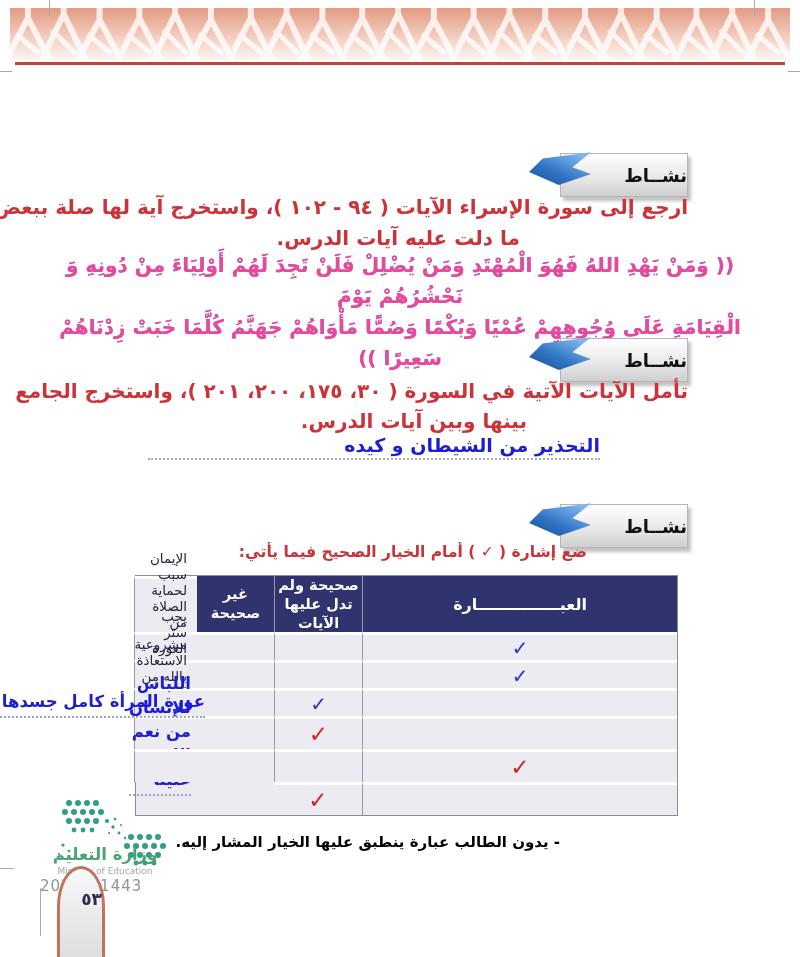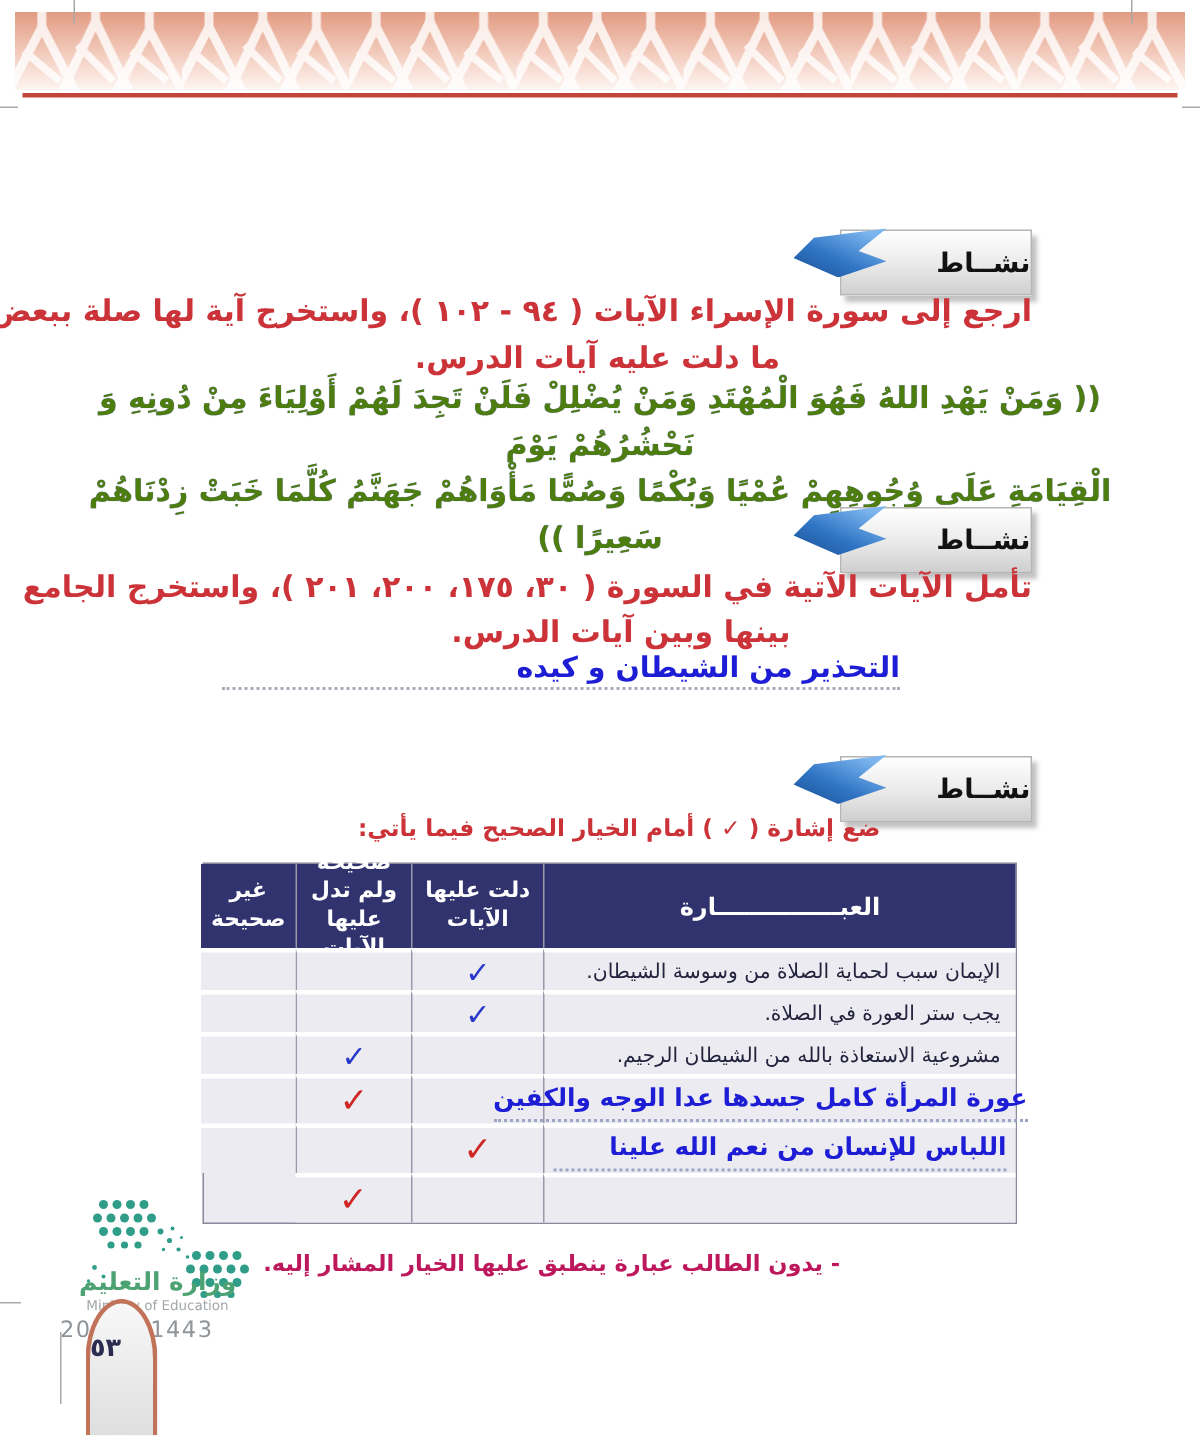--- a/index.html
+++ b/index.html
@@ -24,21 +24,21 @@
   .banner-arrow { position:absolute; left:-32px; top:-3px; width:62px; height:34px;
             background:linear-gradient(205deg,#7db6ef 15%,#2f74c4 60%,#1c4f92);
             clip-path:polygon(100% 4%, 22% 22%, 0% 62%, 48% 100%, 100% 68%, 70% 48%); }
 
   
   .red-line { position:absolute; direction:rtl; white-space:nowrap; color:#cb3339;
               font-weight:bold; font-size:20px; }
 
   
   .verse { position:absolute; left:28px; right:28px; top:250px; text-align:center; direction:rtl;
-           color:#4d7c0f; font-weight:bold; font-size:20px; line-height:31px;
+           color:#ec4899; font-weight:bold; font-size:20px; line-height:31px;
            text-shadow:0 0 .6px #7d7de0; }
 
   
   .answer-strip { position:absolute; left:148px; width:452px; top:430px; height:30px;
                   border-bottom:2px dotted #a9a9bb; direction:rtl; text-align:right; }
   .answer-strip .hand-text { font-size:19px; font-weight:bold; color:#1d1dd6; line-height:30px; }
 
   
   .qtable { position:absolute; left:135px; top:575px; width:543px;
             display:grid; grid-template-columns:315px 88px 77px 63px;
@@ -54,34 +54,34 @@
   .stmt-hand { padding:0 6px; }
   .answer-wrap { flex:1; border-bottom:2px dotted #9aa6c4; text-align:right; direction:rtl;
                  font-size:16.5px; font-weight:bold; color:#1d1dd6; padding-bottom:2px; line-height:24px; }
   .answer-wrap.ovf { white-space:nowrap; transform:translateX(14px); }
   .check { justify-content:center; font-weight:bold; font-size:20px; }
   .r-print.check { color:#2838c8; }
   .r-hand.check  { color:#cf2626; font-size:23px; }
 
   
   .footnote { position:absolute; right:240px; top:833px; direction:rtl; white-space:nowrap;
-              color:#be185d; font-weight:bold; font-size:15px; }
+              color:#000000; font-weight:bold; font-size:15px; }
 
   
   .logo-dots { position:absolute; left:55px; top:793px; }
   .moe-ar { position:absolute; left:38px; top:845px; width:134px; text-align:center;
             color:#4da273; font-weight:bold; font-size:16.5px; direction:rtl; }
   .moe-en { position:absolute; left:38px; top:866px; width:134px; text-align:center;
             color:#a2a7ab; font-size:9px; }
   .moe-year { position:absolute; left:40px; top:877px; width:110px; text-align:left;
               color:#8f9499; font-size:15px; letter-spacing:1px; }
   .dome { position:absolute; left:57px; top:866px; width:48px; height:91px;
           border:3px solid #c1735a; border-bottom:none;
           border-radius:24px 24px 0 0 / 40px 40px 0 0;
-          background:linear-gradient(#f8f8f8,#dedede); text-align:left; }
+          background:linear-gradient(#f8f8f8,#dedede); text-align:right; }
   .dome .pnum { display:block; margin-top:20px; font-size:17px; font-weight:bold; color:#2c2c50; }
 </style>
 </head>
 <body>
 
 <div class="page">
 
   <div class="top-band">
     <svg viewBox="0 0 784 52" preserveAspectRatio="none">
       <defs>
@@ -136,21 +136,20 @@
   </div>
 
   <div class="banner" style="top:504px;">
     <div class="banner-arrow"></div>
     <span class="banner-text">نشــاط</span>
   </div>
   <div class="red-line" style="top:543px; right:213px; font-size:15.5px;margin-left:28px;">ضع إشارة ( ✓ ) أمام الخيار الصحيح فيما يأتي:</div>
 
   <div class="qtable">
     <div class="cell hrow c-stmt">العبـــــــــــــــارة</div>
-    <div class="cell hrow c-dalat">دلت عليها الآيات</div>
     <div class="cell hrow c-wasat">صحيحة ولم تدل عليها الآيات</div>
     <div class="cell hrow">غير صحيحة</div>
 
     <div class="cell body-cell c-stmt stmt-print">الإيمان سبب لحماية الصلاة من وسوسة الشيطان.</div>
     <div class="cell body-cell c-dalat check r-print">✓</div>
     <div class="cell body-cell c-wasat check r-print"></div>
     <div class="cell body-cell check r-print"></div>
 
     <div class="cell body-cell c-stmt stmt-print">يجب ستر العورة في الصلاة.</div>
     <div class="cell body-cell c-dalat check r-print">✓</div>

